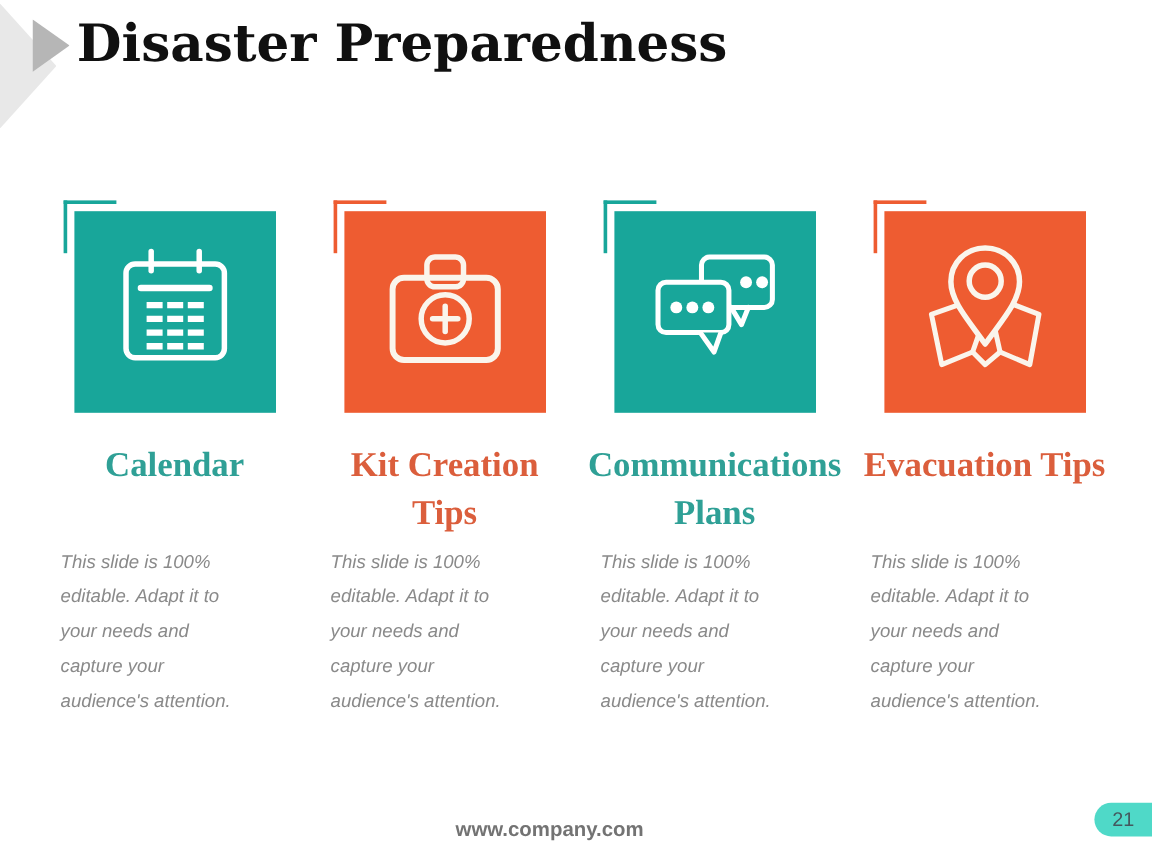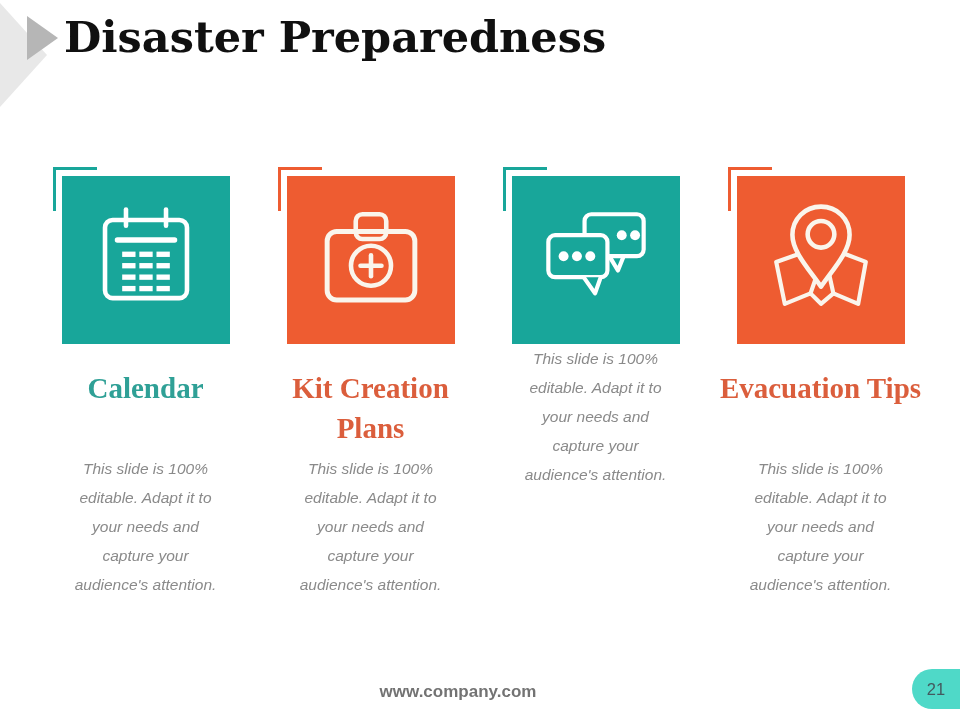--- a/index.html
+++ b/index.html
@@ -60,29 +60,29 @@
     margin:24px auto 0;width:212px;height:86px;
     font-family:"Liberation Serif", serif;
     font-size:29px;line-height:40px;font-weight:bold;
     text-align:center;overflow:visible;
   }
   .heading.teal{color:var(--teal-text);}
   .heading.orange{color:var(--orange-text);}
   .body-text{
     margin:0 auto;width:190px;
     font-size:15.5px;line-height:29px;font-style:italic;
-    color:var(--body-gray);text-align:center;white-space:pre-line;
+    color:var(--body-gray);text-align:left;white-space:pre-line;
   }
   
   .website{
     position:absolute;left:0;right:44px;top:682px;
     text-align:center;font-size:17px;color:var(--footer-gray);font-weight:bold;
   }
   .page-badge{
-    position:absolute;right:0;top:669px;width:48px;height:40px;
+    position:absolute;right:0;top:669px;width:48px;height:28px;
     background:var(--badge);border-radius:22px 0 0 22px;
     display:flex;align-items:center;justify-content:center;
     font-size:16.5px;color:#44595E;
   }
 </style>
 </head>
 <body>
 
 <div class="slide">
 
@@ -137,21 +137,21 @@
             <g class="stroke-c">
               <rect x="24" y="8" width="16" height="13" rx="3.5" stroke-width="2.4"></rect>
               <rect x="9" y="17" width="46" height="36" rx="5" stroke-width="2.6"></rect>
               <circle cx="32" cy="35" r="10.5" stroke-width="2.4"></circle>
               <line x1="32" y1="29.5" x2="32" y2="40.5" stroke-width="2.4"></line>
               <line x1="26.5" y1="35" x2="37.5" y2="35" stroke-width="2.4"></line>
             </g>
           </svg>
         </div>
       </div>
-      <h2 class="heading orange">Kit Creation Plans</h2>
+      <h2 class="heading orange">Kit Creation Tips</h2>
       <p class="body-text">This slide is 100%
 editable. Adapt it to
 your needs and
 capture your
 audience's attention.</p>
     </div>
 
     <div class="column">
       <div class="tile-wrap">
         <div class="bracket teal"></div>
@@ -164,20 +164,21 @@
               <circle cx="52.5" cy="19" r="2.6" fill="#FFFFFF" stroke="none"></circle>
               <rect x="7" y="19" width="31" height="22" rx="3.5" fill="#18A69A" stroke-width="2.2"></rect>
               <path d="M25.5 41 L31.5 49.5 L34.5 41" fill="#18A69A" stroke-width="2.2"></path>
               <circle cx="15" cy="30" r="2.6" fill="#FFFFFF" stroke="none"></circle>
               <circle cx="22" cy="30" r="2.6" fill="#FFFFFF" stroke="none"></circle>
               <circle cx="29" cy="30" r="2.6" fill="#FFFFFF" stroke="none"></circle>
             </g>
           </svg>
         </div>
       </div>
+      <h2 class="heading teal">Communications Plans</h2>
       <p class="body-text">This slide is 100%
 editable. Adapt it to
 your needs and
 capture your
 audience's attention.</p>
     </div>
 
     <div class="column">
       <div class="tile-wrap">
         <div class="bracket orange"></div>

